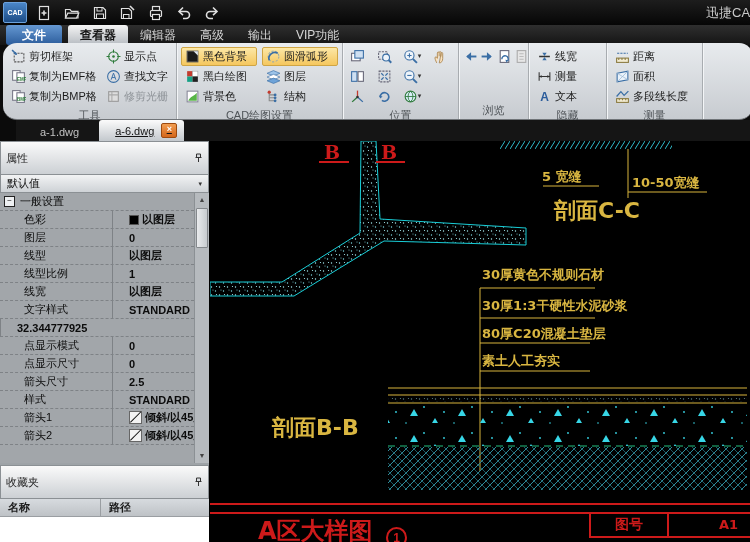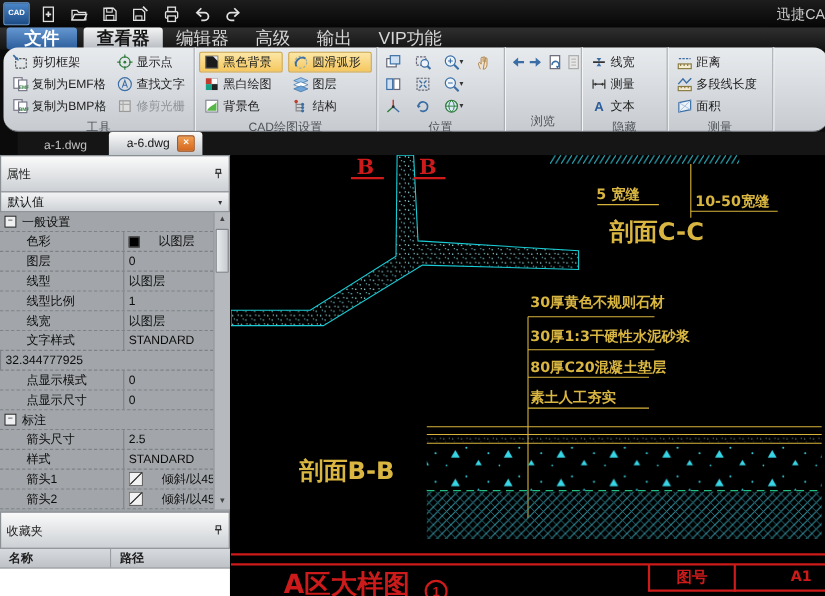--- a/index.html
+++ b/index.html
@@ -8,21 +8,21 @@
   
   .titlebar{position:absolute;left:0;top:0;width:750px;height:25px;background:linear-gradient(#1d1d1d,#060606);
             display:flex;align-items:center;gap:5px;padding-left:3px;box-sizing:border-box;}
   .logo{width:22px;height:19px;background:linear-gradient(#4a86c8,#1c4c86);border:1px solid #6ca2dc;border-radius:2px;
         color:#fff;font-size:7px;font-weight:bold;display:flex;align-items:center;justify-content:center;}
   .tbi{width:23px;height:19px;display:flex;align-items:center;justify-content:center;}
   .tbi svg{width:16px;height:16px;}
   .brand{margin-left:auto;color:#c9c9c9;font-size:13px;width:44px;overflow:hidden;white-space:nowrap;}
   
   .menubar{position:absolute;left:0;top:25px;width:750px;height:20px;background:linear-gradient(#2f2f2f,#141414);
-           display:flex;align-items:stretch;padding-left:6px;box-sizing:border-box;font-size:16px;}
+           display:flex;align-items:stretch;padding-left:6px;box-sizing:border-box;font-size:12px;}
   .mitem{color:#d6d6d6;padding:1px 12px;display:flex;align-items:center;white-space:nowrap;}
   .mfile{background:linear-gradient(#6598d2,#2b5c9b);color:#fff;border-radius:3px;margin-right:6px;padding:1px 16px;font-weight:bold;}
   .mactive{background:linear-gradient(#f4f4f4,#b6bbc1);color:#161616;border-radius:3px 3px 0 0;font-weight:bold;}
   
   .ribbon{position:absolute;left:3px;top:43px;width:750px;height:77px;background:linear-gradient(#e8ebee,#c7cbd0);
           border-bottom:1px solid #707478;display:flex;box-sizing:border-box;border-radius:14px;}
   .rgroup{display:flex;flex-direction:column;border-right:1px solid #a8acb0;box-shadow:1px 0 0 #f3f5f7;
           padding:4px 4px 0;box-sizing:border-box;flex:0 0 auto;}
   .rbtns{display:grid;grid-auto-flow:column;grid-template-rows:repeat(3,19px);column-gap:5px;row-gap:1px;}
   .rbtn{display:flex;align-items:center;gap:3px;font-size:11px;color:#1c1c1c;padding:0 3px;border:1px solid transparent;
@@ -34,38 +34,38 @@
   .dd{font-size:7px;color:#333;}
   .dd::before{content:"▾";}
   .glabel{margin-top:auto;text-align:center;font-size:11px;color:#4e5357;padding:2px 0 1px;}
   .rrow{display:flex;gap:2px;height:19px;align-items:center;}
   .txtA{color:#2b5c9b;font-weight:bold;font-size:12px;width:15px;text-align:center;}
   .rfill{flex:1;}
   
   .tabstrip{position:absolute;left:16px;top:120px;width:750px;height:21px;background:#151515;display:flex;
             align-items:flex-end;padding-left:8px;box-sizing:border-box;gap:4px;}
   .tab{font-size:11px;color:#c2c2c2;padding:3px 16px;display:flex;align-items:center;gap:7px;}
-  .tab.active{background:linear-gradient(#fbfbfb,#c3c8cd);color:#141414;border-radius:3px 3px 0 0;padding:3px 7px 3px 16px;}
+  .tab.active{background:linear-gradient(#fbfbfb,#c3c8cd);color:#141414;border-radius:3px 3px 0 0;padding:3px 7px 3px 16px;text-decoration:underline;}
   .tclose{width:14px;height:13px;background:linear-gradient(#f29d50,#d4671c);border:1px solid #9c4a10;border-radius:2px;
           color:#fff;font-size:9px;line-height:11px;text-align:center;font-weight:bold;}
   .tclose::before{content:"×";}
   
   .sidepanel{position:absolute;left:0;top:141px;width:210px;height:401px;background:#9ea3a7;display:flex;
              flex-direction:column;box-sizing:border-box;border-right:1px solid #000;}
   .phead{height:17px;flex:0 0 17px;background:linear-gradient(#fafafa,#ccd0d4);border:1px solid #8b9094;display:flex;
          align-items:center;justify-content:space-between;font-size:11px;color:#1c1c1c;padding:16px 5px;box-sizing:border-box;}
   .pinic svg{width:9px;height:10px;display:block;}
   .preset{height:18px;flex:0 0 18px;background:linear-gradient(#f2f3f4,#ced2d6);border:1px solid #8b9094;border-top:none;
           display:flex;align-items:center;justify-content:space-between;font-size:11px;color:#111;padding:0 6px;box-sizing:border-box;gap:39px;}
   .pgrid{position:relative;height:270px;flex:0 0 270px;background:#a2a6aa;font-size:11px;}
   .prows{margin-right:15px;}
   .prow{height:18px;display:grid;grid-template-columns:112px 1fr;align-items:stretch;border-bottom:1px dashed #7e8286;
         box-sizing:border-box;color:#0c0c0c;}
   .plabel{padding-left:24px;display:flex;align-items:center;}
-  .pval{border-left:1px solid #7e8286;display:flex;align-items:center;padding-left:4px;gap:17px;overflow:hidden;white-space:nowrap;}
+  .pval{border-left:1px solid #7e8286;display:flex;align-items:center;padding-left:16px;gap:3px;overflow:hidden;white-space:nowrap;font-weight:bold;}
   .prow.sec{grid-template-columns:1fr;}
   .cbox{width:9px;height:9px;border:1px solid #222;background:#eef0f2;margin:0 5px 0 4px;font-size:8px;line-height:7px;
         text-align:center;color:#111;align-self:center;}
   .cbox::before{content:"−";}
   .secwrap{display:flex;align-items:center;}
   .swatch{width:8px;height:8px;background:#000;border:1px solid #555;flex:0 0 auto;}
   .diagic{width:11px;height:11px;background:#f2f2f2;border:1px solid #666;flex:0 0 auto;position:relative;}
   .diagic::before{content:"";position:absolute;left:0;top:0;width:15px;height:1px;background:#111;
                   transform:rotate(-45deg);transform-origin:0 0;top:10px;}
   .sbar{position:absolute;right:0;top:0;width:15px;height:100%;background:#b6babe;border-left:1px solid #8b9094;box-sizing:border-box;}
@@ -397,32 +397,32 @@
         <div class="rbtn">
           <svg class="ic" viewBox="0 0 14 14">
               <path d="M2,4 H12" stroke="#3a6ea5" stroke-dasharray="2 1"></path>
               <rect x="1.5" y="8.5" width="11" height="4" fill="#f3ecd2" stroke="#8a7a40"></rect>
               <path d="M3.5,8.5 v1.8 M6.5,8.5 v1.8 M9.5,8.5 v1.8" stroke="#8a7a40"></path>
             </svg>
           <span>距离</span>
         </div>
         <div class="rbtn">
           <svg class="ic" viewBox="0 0 14 14">
+              <path d="M2,4 L12,2 12,10 2,12 Z" fill="#eaf2fa" stroke="#3a6ea5"></path>
+              <path d="M2,4 L12,10 M12,2 L2,12" stroke="#9cb8d4" stroke-width="0.7"></path>
+            </svg>
+          <span>面积</span>
+        </div>
+        <div class="rbtn">
+          <svg class="ic" viewBox="0 0 14 14">
               <path d="M1.5,7 L5.5,2.5 8.5,6 12.5,2" fill="none" stroke="#3a6ea5" stroke-width="1.2"></path>
               <rect x="1.5" y="9" width="11" height="3.5" fill="#f3ecd2" stroke="#8a7a40"></rect>
               <path d="M4,9 v1.5 M7,9 v1.5 M10,9 v1.5" stroke="#8a7a40"></path>
             </svg>
           <span>多段线长度</span>
-        </div>
-        <div class="rbtn">
-          <svg class="ic" viewBox="0 0 14 14">
-              <path d="M2,4 L12,2 12,10 2,12 Z" fill="#eaf2fa" stroke="#3a6ea5"></path>
-              <path d="M2,4 L12,10 M12,2 L2,12" stroke="#9cb8d4" stroke-width="0.7"></path>
-            </svg>
-          <span>面积</span>
         </div>
       </div>
       <div class="glabel">测量</div>
     </div>
 
     <div class="rfill"></div>
   </div>
 
   <div class="tabstrip">
     <div class="tab">
@@ -502,26 +502,20 @@
         <div class="prow">
           <span class="plabel">点显示模式</span>
           <span class="pval">
               <span>0</span>
             </span>
         </div>
         <div class="prow">
           <span class="plabel">点显示尺寸</span>
           <span class="pval">
               <span>0</span>
-            </span>
-        </div>
-        <div class="prow sec">
-          <span class="secwrap">
-              <span class="cbox"></span>
-              <span>标注</span>
             </span>
         </div>
         <div class="prow">
           <span class="plabel">箭头尺寸</span>
           <span class="pval">
               <span>2.5</span>
             </span>
         </div>
         <div class="prow">
           <span class="plabel">样式</span>

